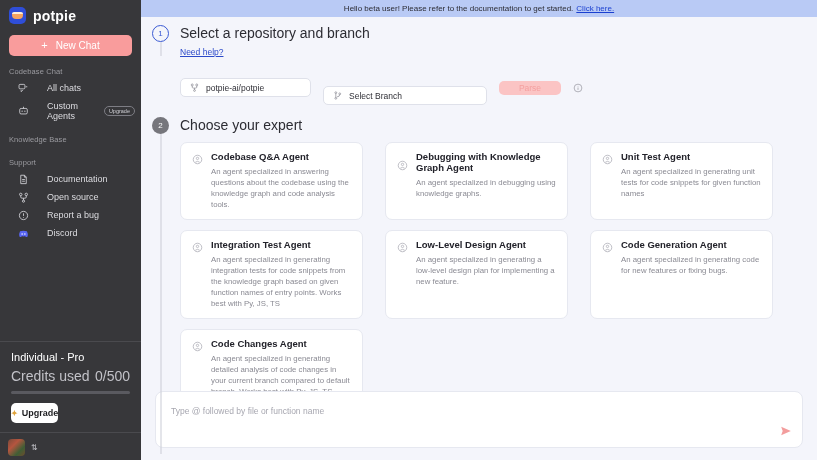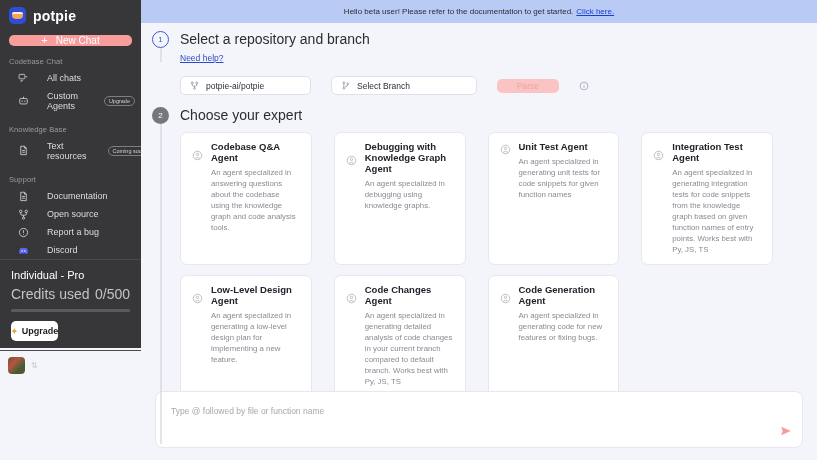--- a/index.html
+++ b/index.html
@@ -6,21 +6,21 @@
   html, body {
     width: 817px; height: 460px;
     font-family: "Liberation Sans", sans-serif;
     overflow: hidden;
     background: #f4f5fb;
   }
   .app { position: relative; width: 817px; height: 460px; display: flex; }
 
   
   .sidebar {
-    width: 141px; height: 348px;
+    width: 141px; height: 460px;
     background: #37373a;
     color: #d9d9dc;
     display: flex; flex-direction: column;
     flex: 0 0 141px;
     position: relative;
   }
   .brand { display: flex; align-items: center; gap: 7px; padding: 7px 0 6px 9px; }
   .brand-logo {
     width: 17px; height: 17px; border-radius: 5px;
     background: #2f4ed8;
@@ -79,21 +79,21 @@
   }
   .user-meta { flex: 1 1 auto; min-width: 0; }
   .user-name { font-size: 8.5px; font-weight: bold; color: #ffffff; white-space: nowrap; }
   .user-mail { font-size: 7px; color: #a9a9b0; white-space: nowrap; overflow: hidden; text-overflow: clip; }
   .chev-ud { font-size: 8px; color: #c6c6cc; line-height: 8px; text-align: center; }
 
   
   .main { flex: 1 1 auto; position: relative; background: #f4f5fb; height: 460px; overflow: hidden; }
 
   .beta-banner {
-    height: 23px; background: #b9caf5; color: #2b2b33;
+    height: 17px; background: #b9caf5; color: #2b2b33;
     font-size: 8px; display: flex; align-items: center; justify-content: center; gap: 3px;
   }
   .beta-banner a { color: #1a3fd0; text-decoration: underline; }
 
   .content { padding: 8px 0 0 0; }
 
   .step {
     display: flex; align-items: flex-start; position: relative;
   }
   .step-rail { width: 39px; flex: 0 0 39px; display: flex; justify-content: center; position: relative; }
@@ -105,40 +105,40 @@
   .step-circle.active { border: 1.5px solid #3b5bd4; color: #3b5bd4; }
   .step-circle.done { background: #76767c; color: #ffffff; border: none; }
   .rail-line {
     position: absolute; left: 50%; top: 16px; bottom: -14px;
     width: 1px; background: #c9cbd6; transform: translateX(-50%); z-index: 1;
   }
   .step-body { flex: 1 1 auto; padding-right: 14px; }
   .step-title { font-size: 14px; color: #2c2c33; line-height: 16px; }
   .need-help { font-size: 8.5px; color: #2b49c9; text-decoration: underline; display: inline-block; margin-top: 2px; cursor: pointer; }
 
-  .repo-row { display: flex; align-items: center; gap: 20px; margin-top: 11px; }
+  .repo-row { display: flex; align-items: center; gap: 12px; margin-top: 11px; }
   .select-box {
     height: 19px; border: 1px solid #dfe1ea; border-radius: 5px; background: #ffffff;
     display: flex; align-items: center; gap: 7px; padding: 0 9px;
     font-size: 8.5px; color: #2f2f36; cursor: pointer;
   }
   .select-box.repo { width: 131px; }
-  .select-box.branch { width: 146px; color: #2f2f36; }
+  .select-box.branch { width: 164px; color: #2f2f36; margin-top: 16px; }
   .select-box .ico { width: 9px; height: 9px; flex: 0 0 9px; display: flex; align-items: center; justify-content: center; }
   .parse-btn {
     width: 62px; height: 14px; border-radius: 5px; background: #fbc4c4;
     color: #f4a0a0; font-size: 8.5px; display: flex; align-items: center; justify-content: center;
     border: none; cursor: default;
   }
   .info-ico { width: 10px; height: 10px; display: flex; align-items: center; justify-content: center; cursor: pointer; }
 
   .step2 { margin-top: 12px; }
 
   .cards-grid {
-    display: grid; grid-template-columns: 1fr 1fr 1fr 1fr;
+    display: grid; grid-template-columns: 1fr 1fr 1fr;
     gap: 10px 22px; margin-top: 9px; padding-right: 30px;
   }
   .agent-card {
     background: #ffffff; border: 1px solid #e6e8f0; border-radius: 7px;
     padding: 8px 11px 9px 11px; min-height: 58px; cursor: pointer;
   }
   .agent-head { display: flex; align-items: center; gap: 8px; }
   .agent-ico { width: 11px; height: 11px; flex: 0 0 11px; }
   .agent-name { font-size: 9.5px; font-weight: bold; color: #22222a; }
   .agent-desc { font-size: 7.8px; color: #8a8a93; line-height: 11px; margin-top: 4px; padding-left: 19px; }
@@ -197,31 +197,20 @@
           <circle cx="6" cy="9" r="0.9" fill="#d8d8dd" stroke="none"></circle>
           <circle cx="10" cy="9" r="0.9" fill="#d8d8dd" stroke="none"></circle>
           <path d="M8 2.5 L8 5"></path>
         </svg>
       </span>
       <span>Custom Agents</span>
       <span class="badge">Upgrade</span>
     </div>
 
     <div class="sb-group-title">Knowledge Base</div>
-    <div class="sb-item">
-      <span class="sb-ico">
-        <svg width="11" height="11" viewBox="0 0 16 16" fill="none" stroke="#d8d8dd" stroke-width="1.2">
-          <path d="M4 1.8 L9.5 1.8 L12 4.5 L12 14 L4 14 Z"></path>
-          <path d="M9.3 1.8 L9.3 4.6 L12 4.6"></path>
-          <path d="M6 8 L10 8 M6 10.5 L10 10.5"></path>
-        </svg>
-      </span>
-      <span>Text resources</span>
-      <span class="badge">Coming soon</span>
-    </div>
 
     <div class="sb-group-title">Support</div>
     <div class="sb-item">
       <span class="sb-ico">
         <svg width="11" height="11" viewBox="0 0 16 16" fill="none" stroke="#d8d8dd" stroke-width="1.2">
           <path d="M4 1.8 L9.5 1.8 L12 4.5 L12 14 L4 14 Z"></path>
           <path d="M9.3 1.8 L9.3 4.6 L12 4.6"></path>
           <path d="M6 8 L10 8 M6 10.5 L10 10.5"></path>
         </svg>
       </span>
@@ -421,37 +410,37 @@
 
             <div class="agent-card">
               <div class="agent-head">
                 <span class="agent-ico">
                   <svg width="11" height="11" viewBox="0 0 16 16" fill="none" stroke="#b3b3bb" stroke-width="1.2">
                     <circle cx="8" cy="8" r="6.2"></circle>
                       <circle cx="8" cy="6.4" r="1.7"></circle>
                     <path d="M4.8 12 Q8 9.3 11.2 12"></path>
                   </svg>
                 </span>
+                <span class="agent-name">Code Generation Agent</span>
+              </div>
+              <div class="agent-desc">An agent specialized in generating code for new features or fixing bugs.</div>
+            </div>
+
+            <div class="agent-card">
+              <div class="agent-head">
+                <span class="agent-ico">
+                  <svg width="11" height="11" viewBox="0 0 16 16" fill="none" stroke="#b3b3bb" stroke-width="1.2">
+                    <circle cx="8" cy="8" r="6.2"></circle>
+                      <circle cx="8" cy="6.4" r="1.7"></circle>
+                    <path d="M4.8 12 Q8 9.3 11.2 12"></path>
+                  </svg>
+                </span>
                 <span class="agent-name">Code Changes Agent</span>
               </div>
               <div class="agent-desc">An agent specialized in generating detailed analysis of code changes in your current branch compared to default branch. Works best with Py, JS, TS</div>
-            </div>
-
-            <div class="agent-card">
-              <div class="agent-head">
-                <span class="agent-ico">
-                  <svg width="11" height="11" viewBox="0 0 16 16" fill="none" stroke="#b3b3bb" stroke-width="1.2">
-                    <circle cx="8" cy="8" r="6.2"></circle>
-                      <circle cx="8" cy="6.4" r="1.7"></circle>
-                    <path d="M4.8 12 Q8 9.3 11.2 12"></path>
-                  </svg>
-                </span>
-                <span class="agent-name">Code Generation Agent</span>
-              </div>
-              <div class="agent-desc">An agent specialized in generating code for new features or fixing bugs.</div>
             </div>
 
           </div>
         </div>
       </section>
     </div>
 
     <div class="chat-wrap">
       <div class="chat-box">
         <div class="chat-placeholder">Type @ followed by file or function name</div>

